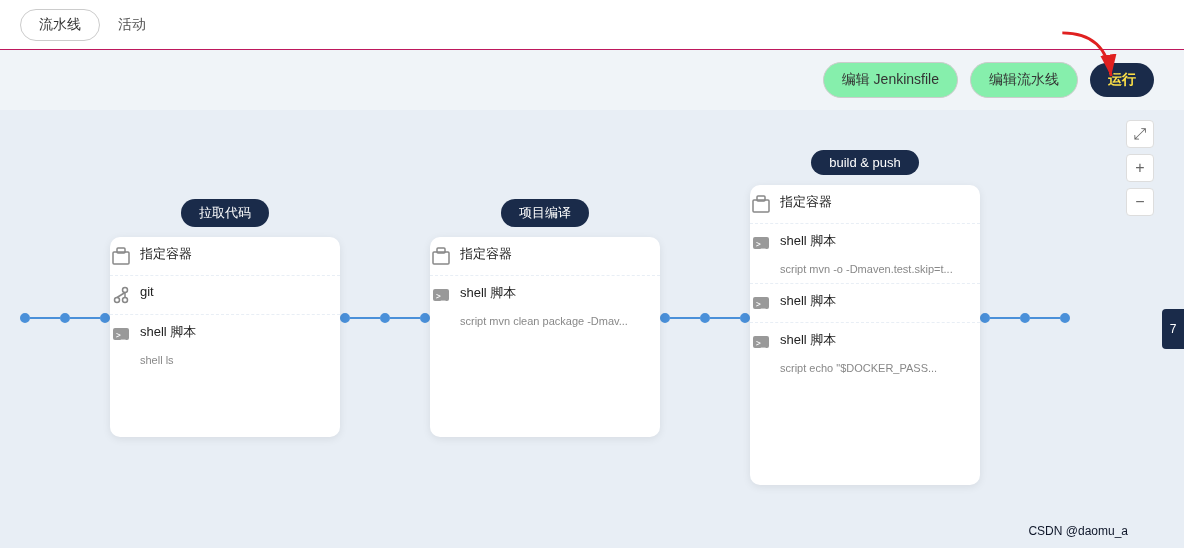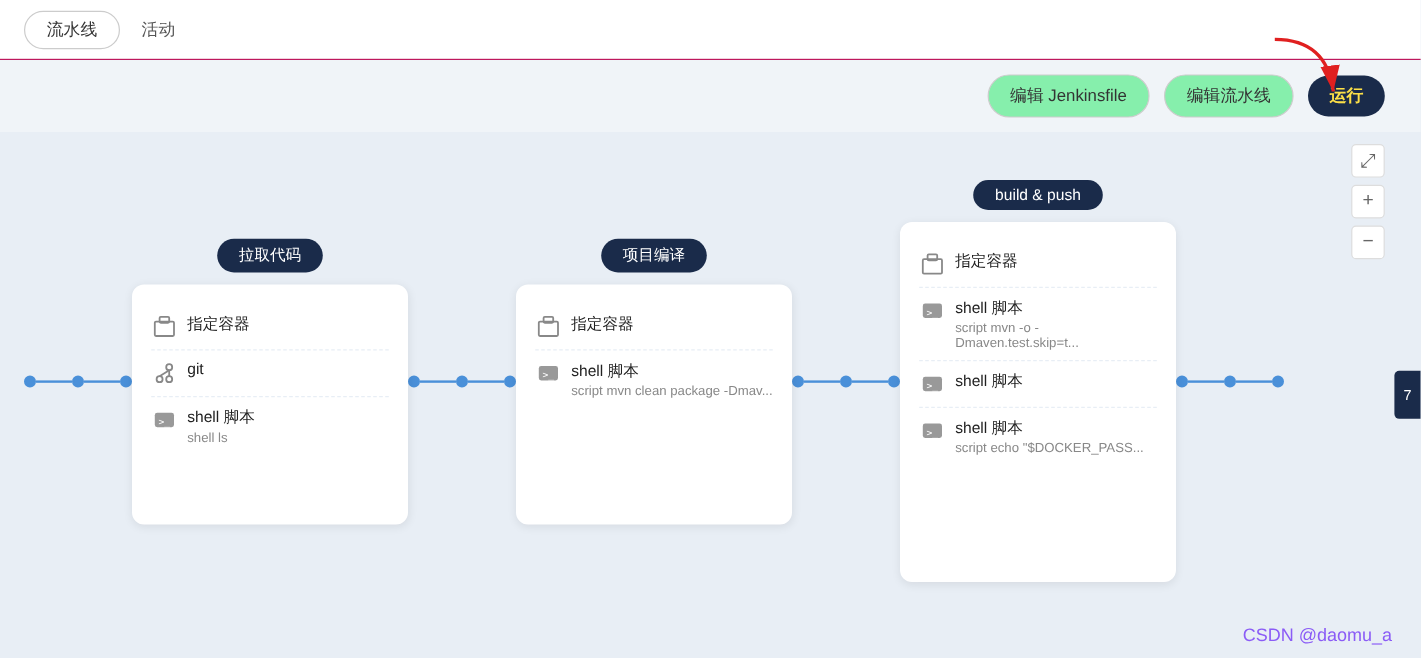--- a/index.html
+++ b/index.html
@@ -146,21 +146,21 @@
       border-radius: 20px;
       padding: 5px 18px;
       font-size: 13px;
       font-weight: 500;
       margin-bottom: 10px;
       white-space: nowrap;
     }
     .stage-card {
       background: #fff;
       border-radius: 10px;
-      padding: 16px;
+      padding: 0;
       width: 230px;
       box-shadow: 0 2px 8px rgba(0,0,0,0.08);
       min-height: 200px;
     }
 
     .step-item {
       display: flex;
       align-items: flex-start;
       gap: 8px;
       padding: 8px 0;
@@ -183,30 +183,30 @@
       flex: 1;
     }
     .step-title {
       font-weight: 500;
       color: #222;
       font-size: 13px;
     }
     .step-sub {
       font-size: 11px;
       color: #888;
-      margin-top: 2px;
+      margin-top: 13px;
     }
 
     
     .watermark {
       position: absolute;
       bottom: 10px;
-      right: 24px;
-      font-size: 15px;
-      color: #8b5cf6;
+      right: 56px;
+      font-size: 12px;
+      color: #0f172a;
     }
 
     
     .side-tab {
       position: absolute;
       right: 0;
       top: 50%;
       transform: translateY(-50%);
       background: #1a2b4a;
       color: #fff;

